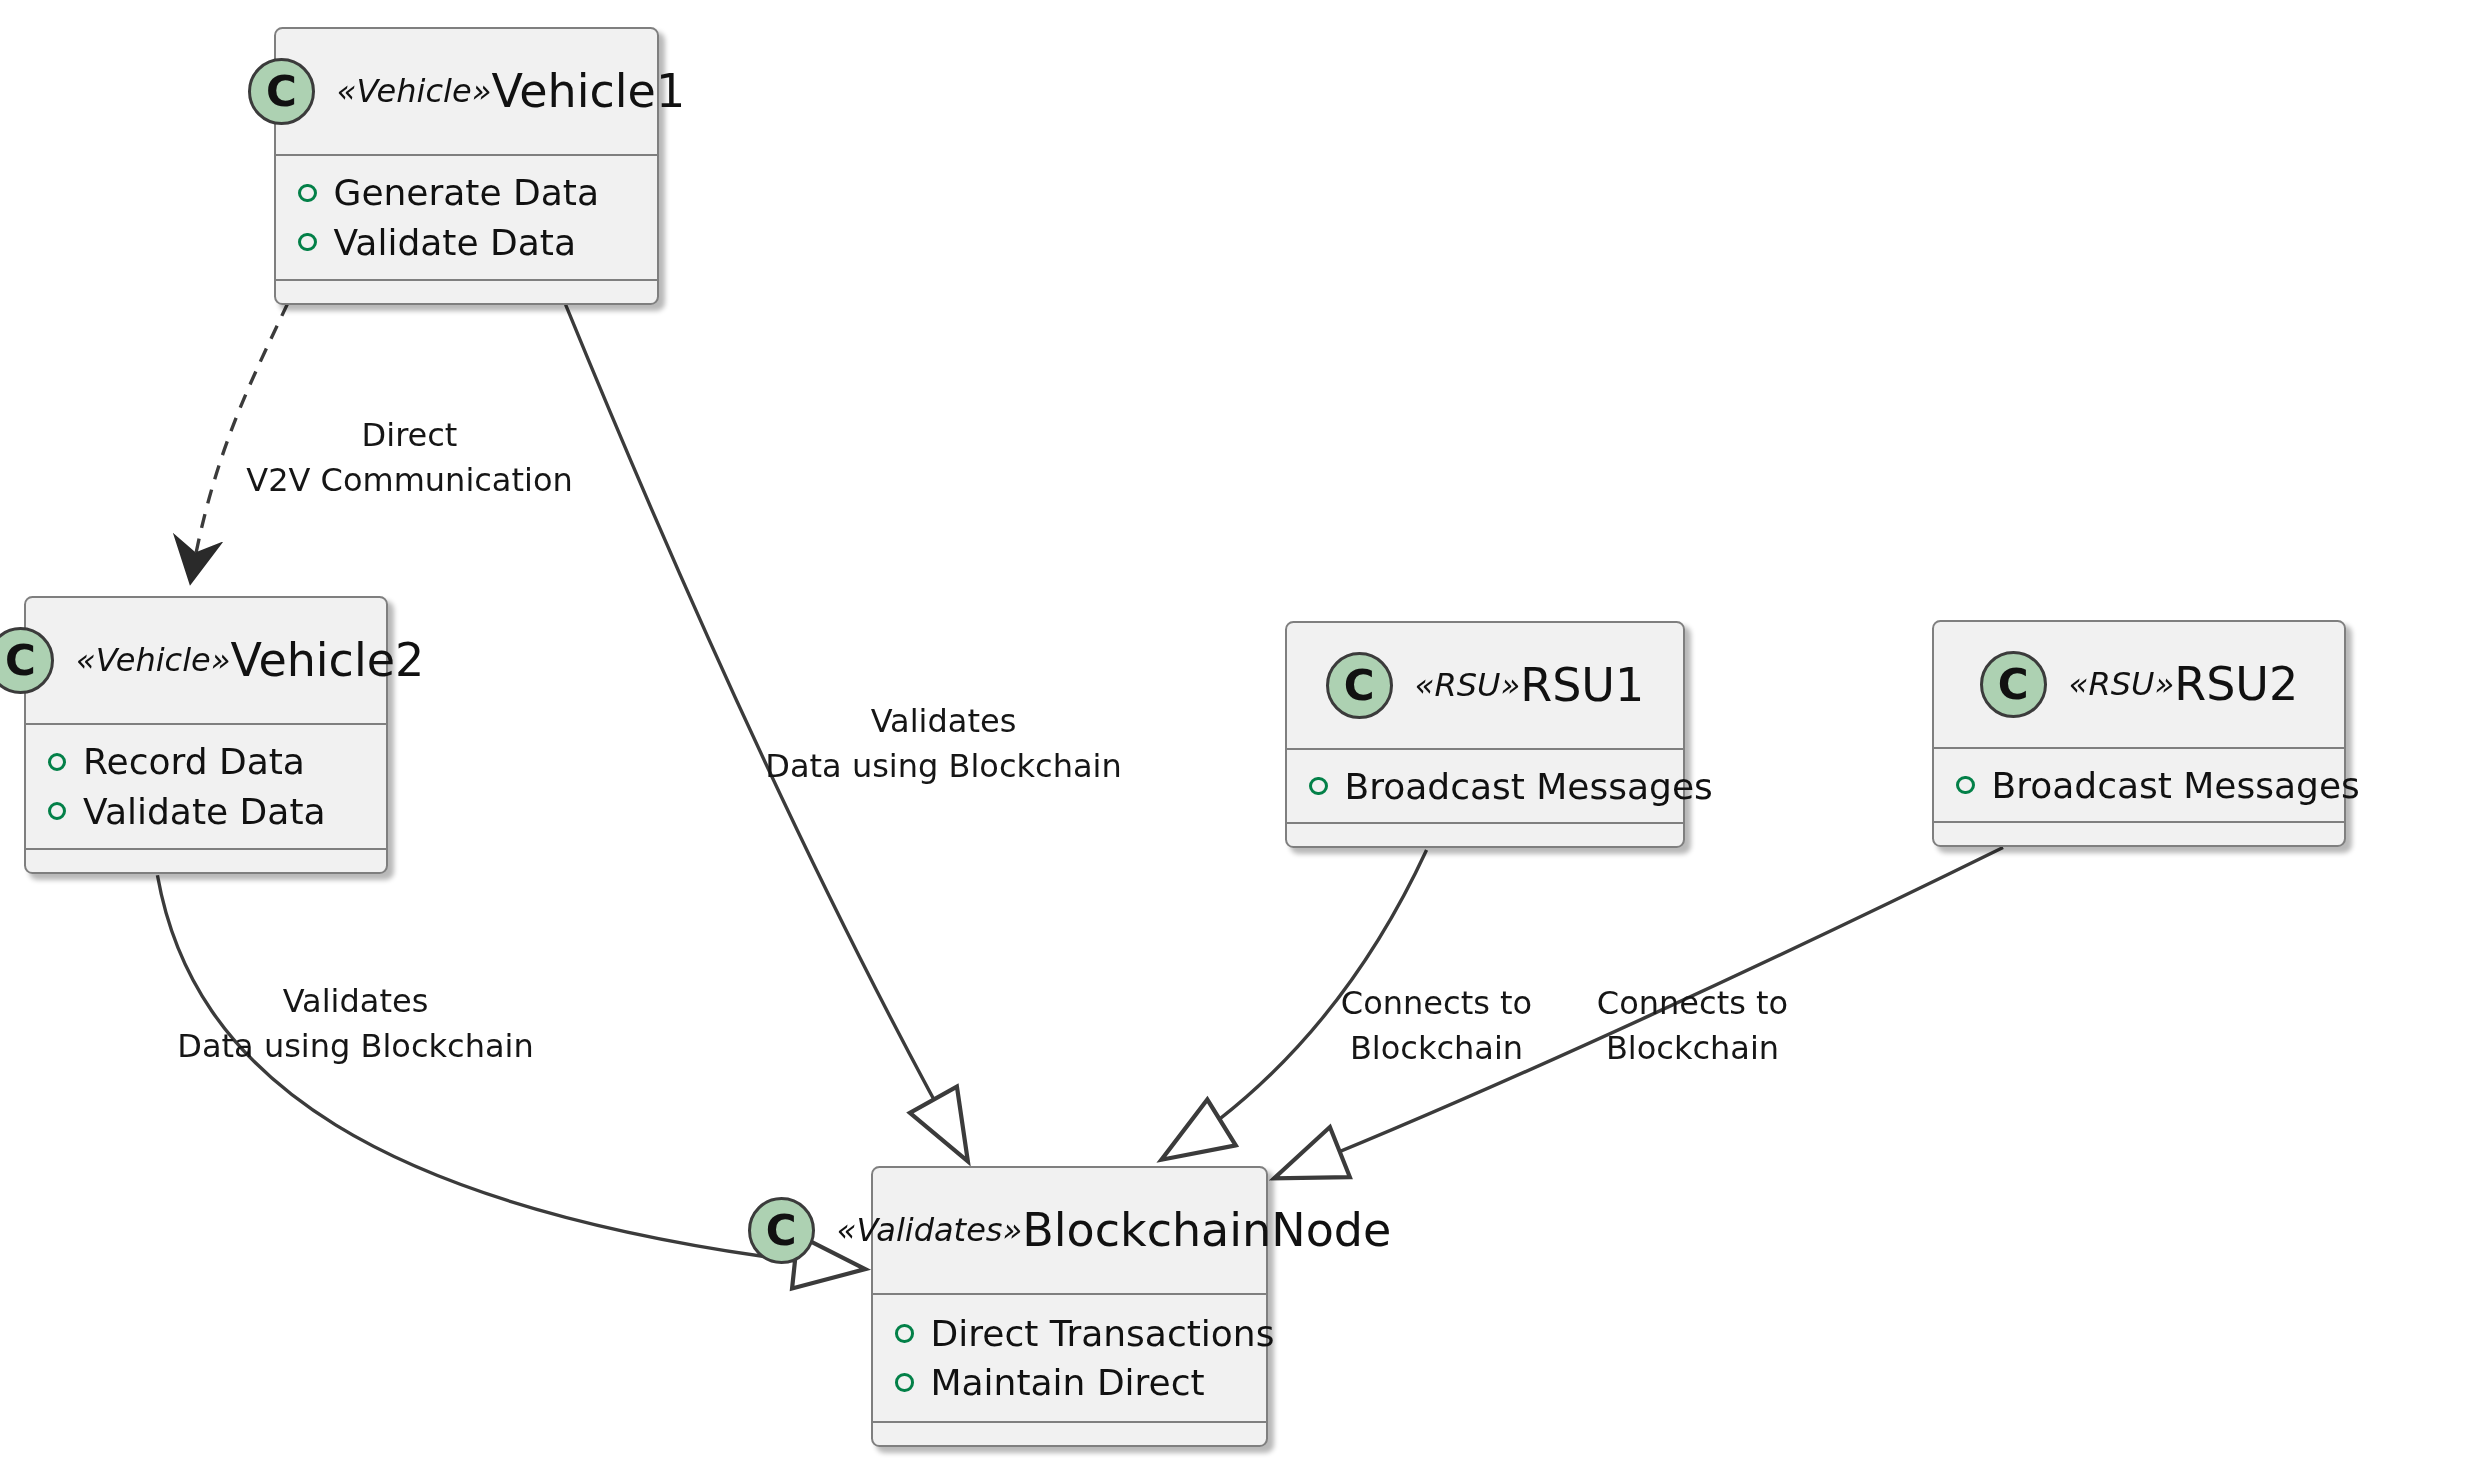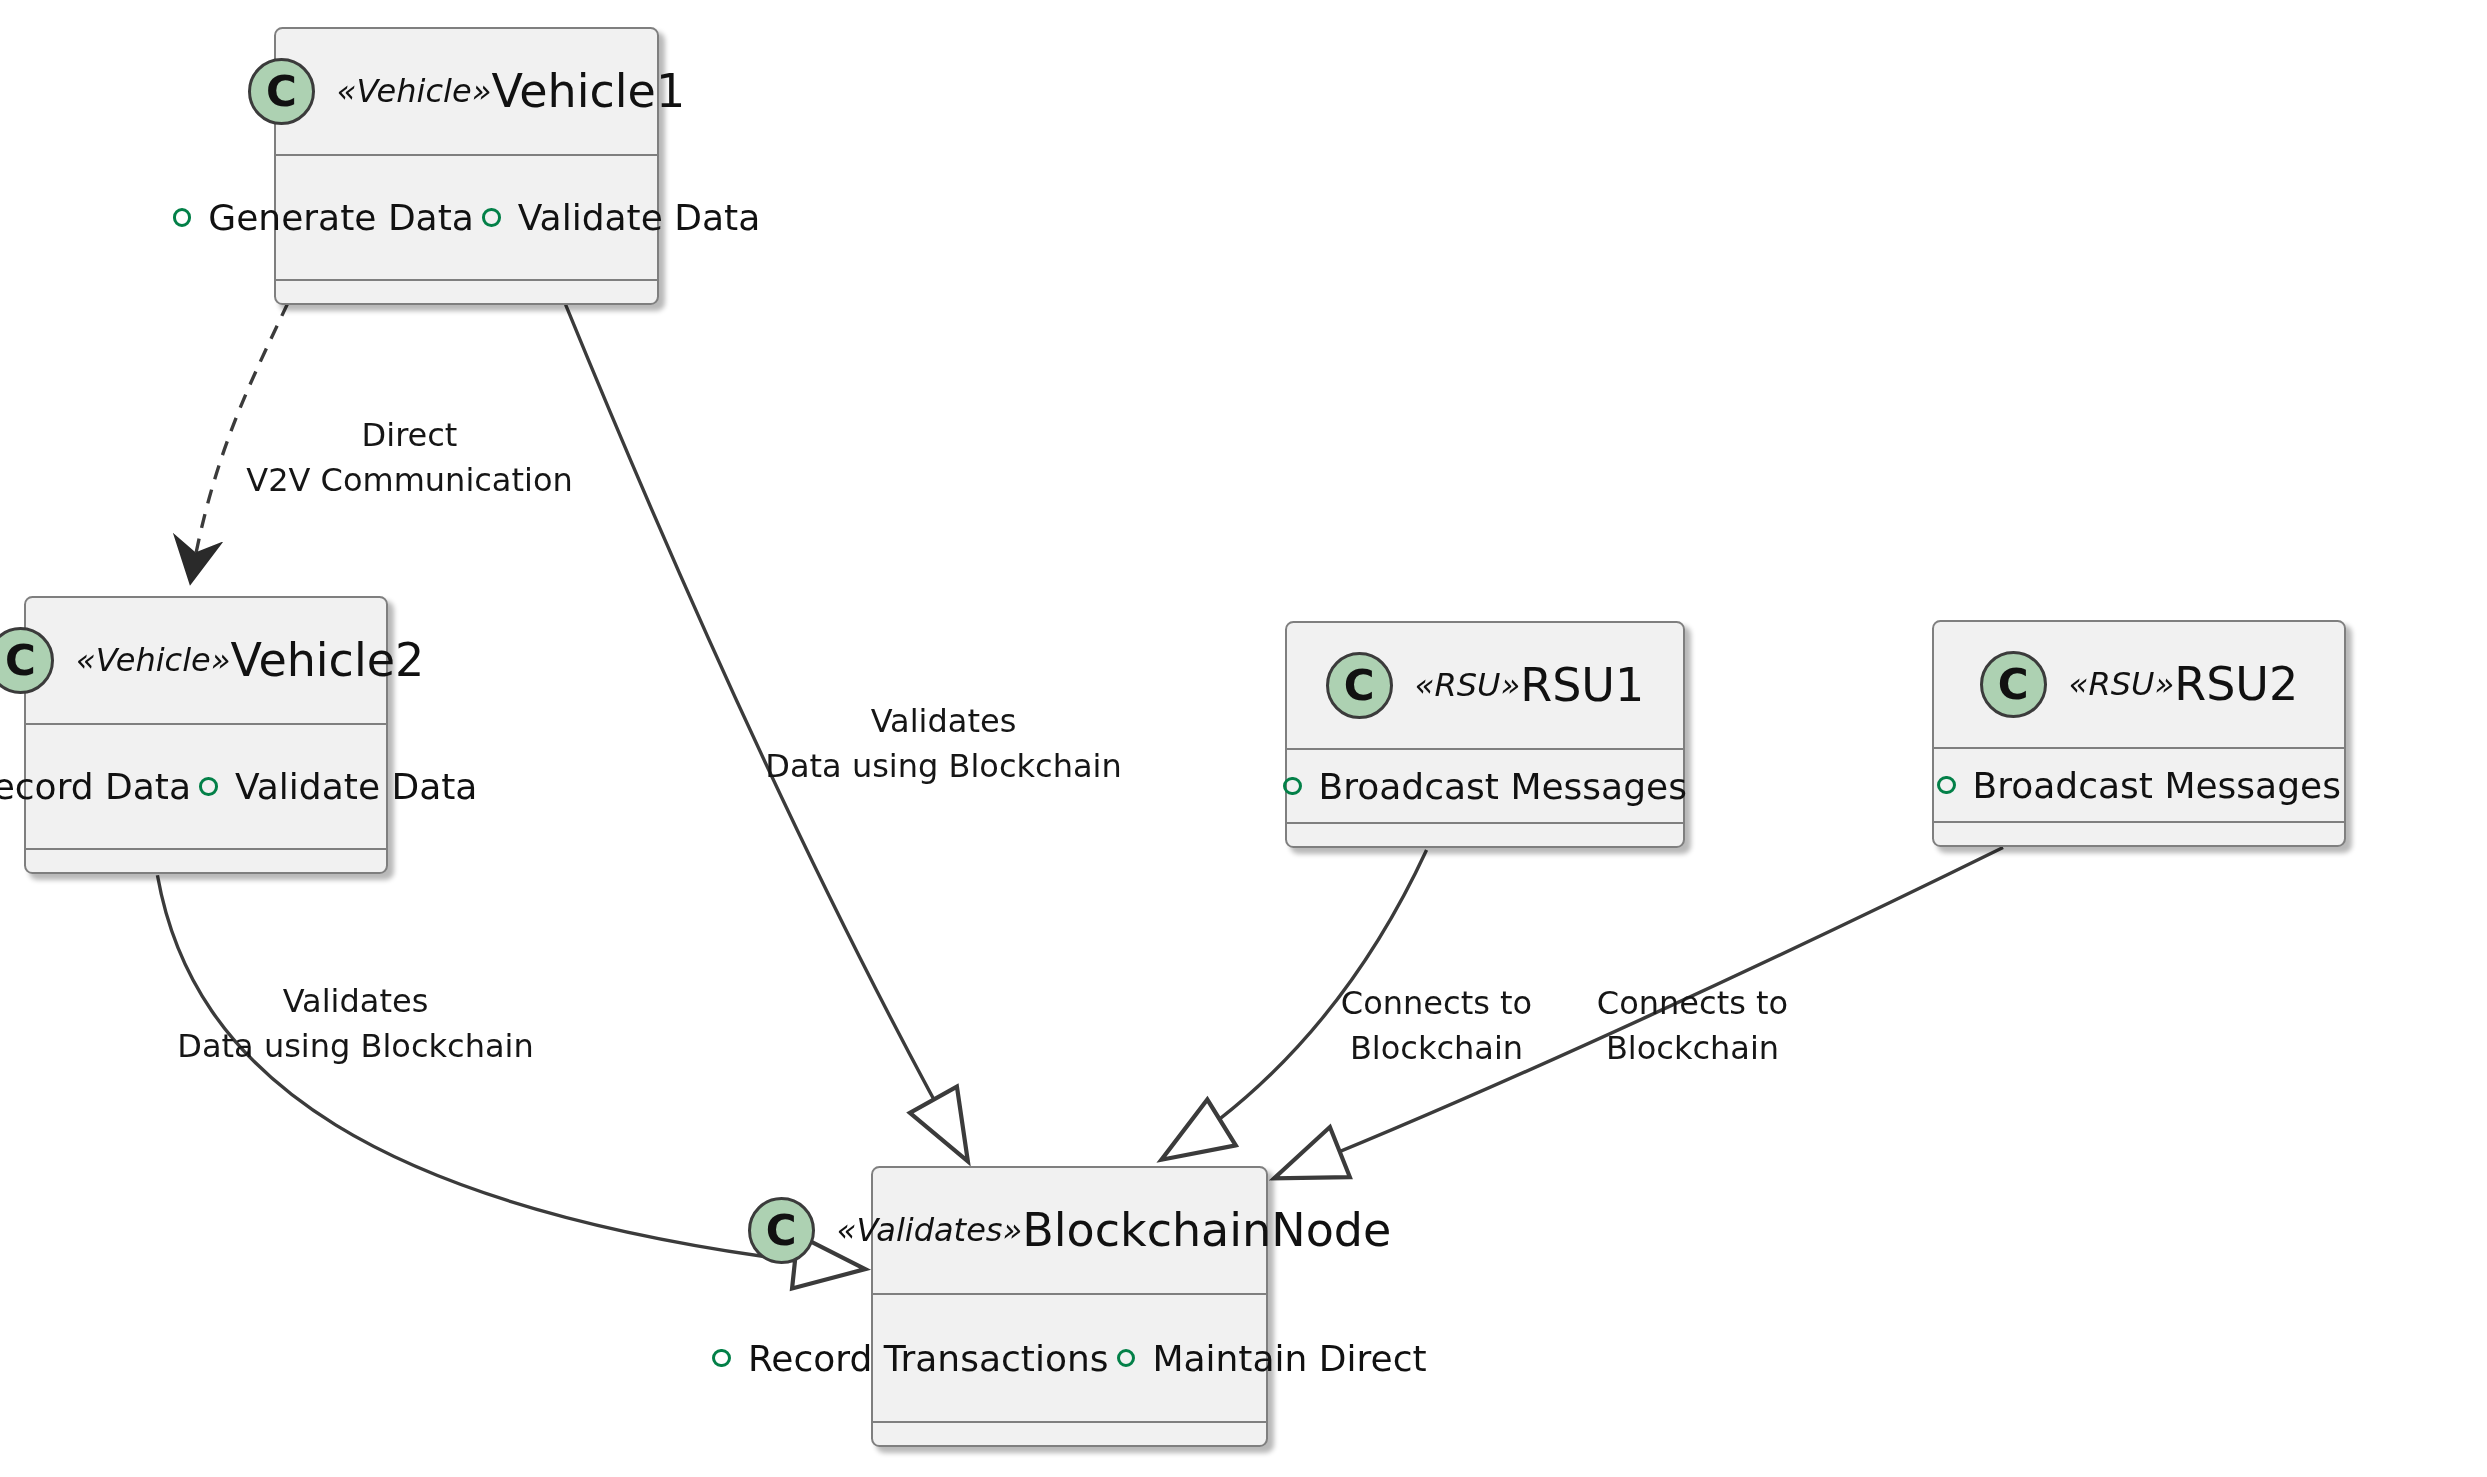--- a/index.html
+++ b/index.html
@@ -26,21 +26,21 @@
     background:#add1b2;border:3.4px solid #3b3b3b;
     display:flex;align-items:center;justify-content:center;
     font-weight:bold;font-size:42px;color:#111;flex:0 0 auto;
     box-sizing:border-box;
   }
   .titles{display:flex;flex-direction:row;align-items:center;line-height:1.15;}
   .stereotype{font-style:italic;font-size:32px;color:#111;}
   .classname{font-size:46px;color:#111;}
   .node-body{
     flex:1 1 auto;
-    display:flex;flex-direction:row;justify-content:center;gap:8.4px;
+    display:flex;flex-direction:column;justify-content:center;gap:8.4px;
     padding:13px 22px;
     border-radius:14px;
   }
   .member{display:flex;align-items:center;gap:17px;}
   .bullet{
     width:18.5px;height:18.5px;border-radius:50%;
     border:3.4px solid #038048;box-sizing:border-box;flex:0 0 auto;
   }
   .member-label{font-size:36px;color:#111;white-space:nowrap;}
   .node-footer{flex:0 0 22px;border-top:2.5px solid #7f7f7f;}
@@ -167,21 +167,21 @@
         <span>C</span>
       </span>
       <span class="titles">
         <span class="stereotype">«Validates»</span>
         <span class="classname">BlockchainNode</span>
       </span>
     </div>
     <div class="node-body">
       <div class="member">
         <span class="bullet"></span>
-        <span class="member-label">Record Transactions</span>
+        <span class="member-label">Direct Transactions</span>
       </div>
       <div class="member">
         <span class="bullet"></span>
         <span class="member-label">Maintain Direct</span>
       </div>
     </div>
     <div class="node-footer"></div>
   </div>
 
   <div class="edge-label" style="left:199px;top:404px;width:421px">

